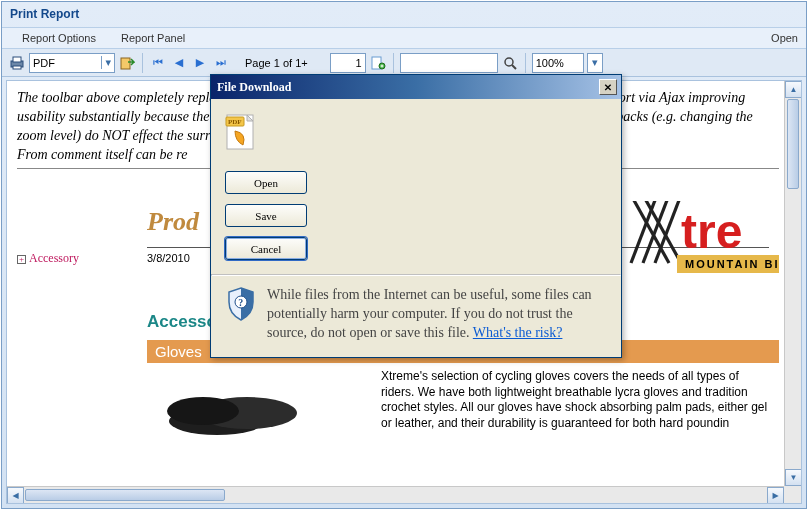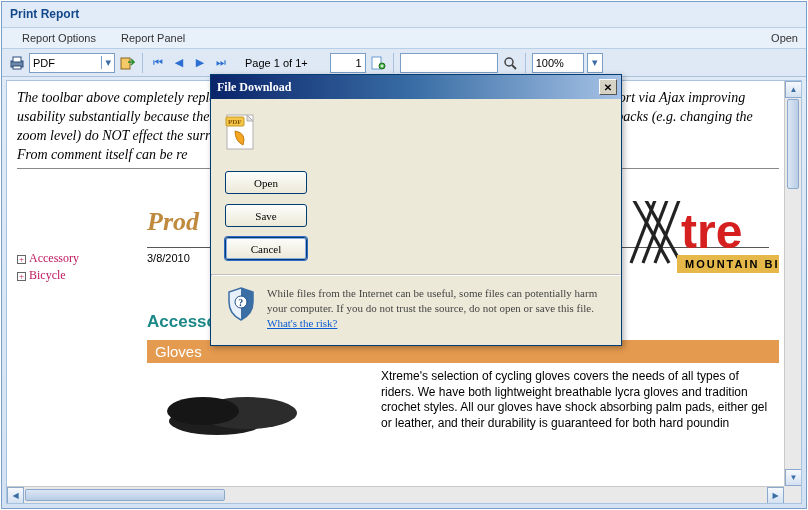--- a/index.html
+++ b/index.html
@@ -304,21 +304,21 @@
     display: flex;
     gap: 10px;
     padding: 10px 14px 14px 14px;
     align-items: flex-start;
   }
   .dlg-shield {
     width: 32px; height: 36px;
     flex-shrink: 0;
   }
   .dlg-footer-text {
-    font-size: 11px;
+    font-size: 14px;
     color: #444;
     line-height: 1.35;
   }
   .dlg-footer-text a { color: #0b5bd3; text-decoration: underline; }
 </style>
 </head>
 <body>
 
 <div class="outer-frame">
 
@@ -385,23 +385,20 @@
     <div class="body-text">
       <span>The toolbar above completely replaces the default toolbar. It performs the most common actions on the Report via Ajax improving usability substantially because the Report Viewer control itself cannot be Ajaxed. However, even those postbacks (e.g. changing the zoom level) do NOT effect the surrounding this window, or the rest of the page.</span><br>
       <span>From comment itself can be re</span>
       <hr>
     </div>
 
     <div class="report-area">
       <div class="tree">
         <div class="tree-item">
           <span class="box">+</span><span>Accessory</span>
-        </div>
-        <div class="tree-item">
-          <span class="box">+</span><span>Bicycle</span>
         </div>
       </div>
 
       <div class="report-page">
         <div class="report-title">Prod</div>
         <div class="logo">
           <svg width="170" height="110">
             <g transform="translate(0,0)">
               <g stroke="#222" stroke-width="3.2" fill="none">
                 <line x1="28" y1="2" x2="2" y2="70"></line>

